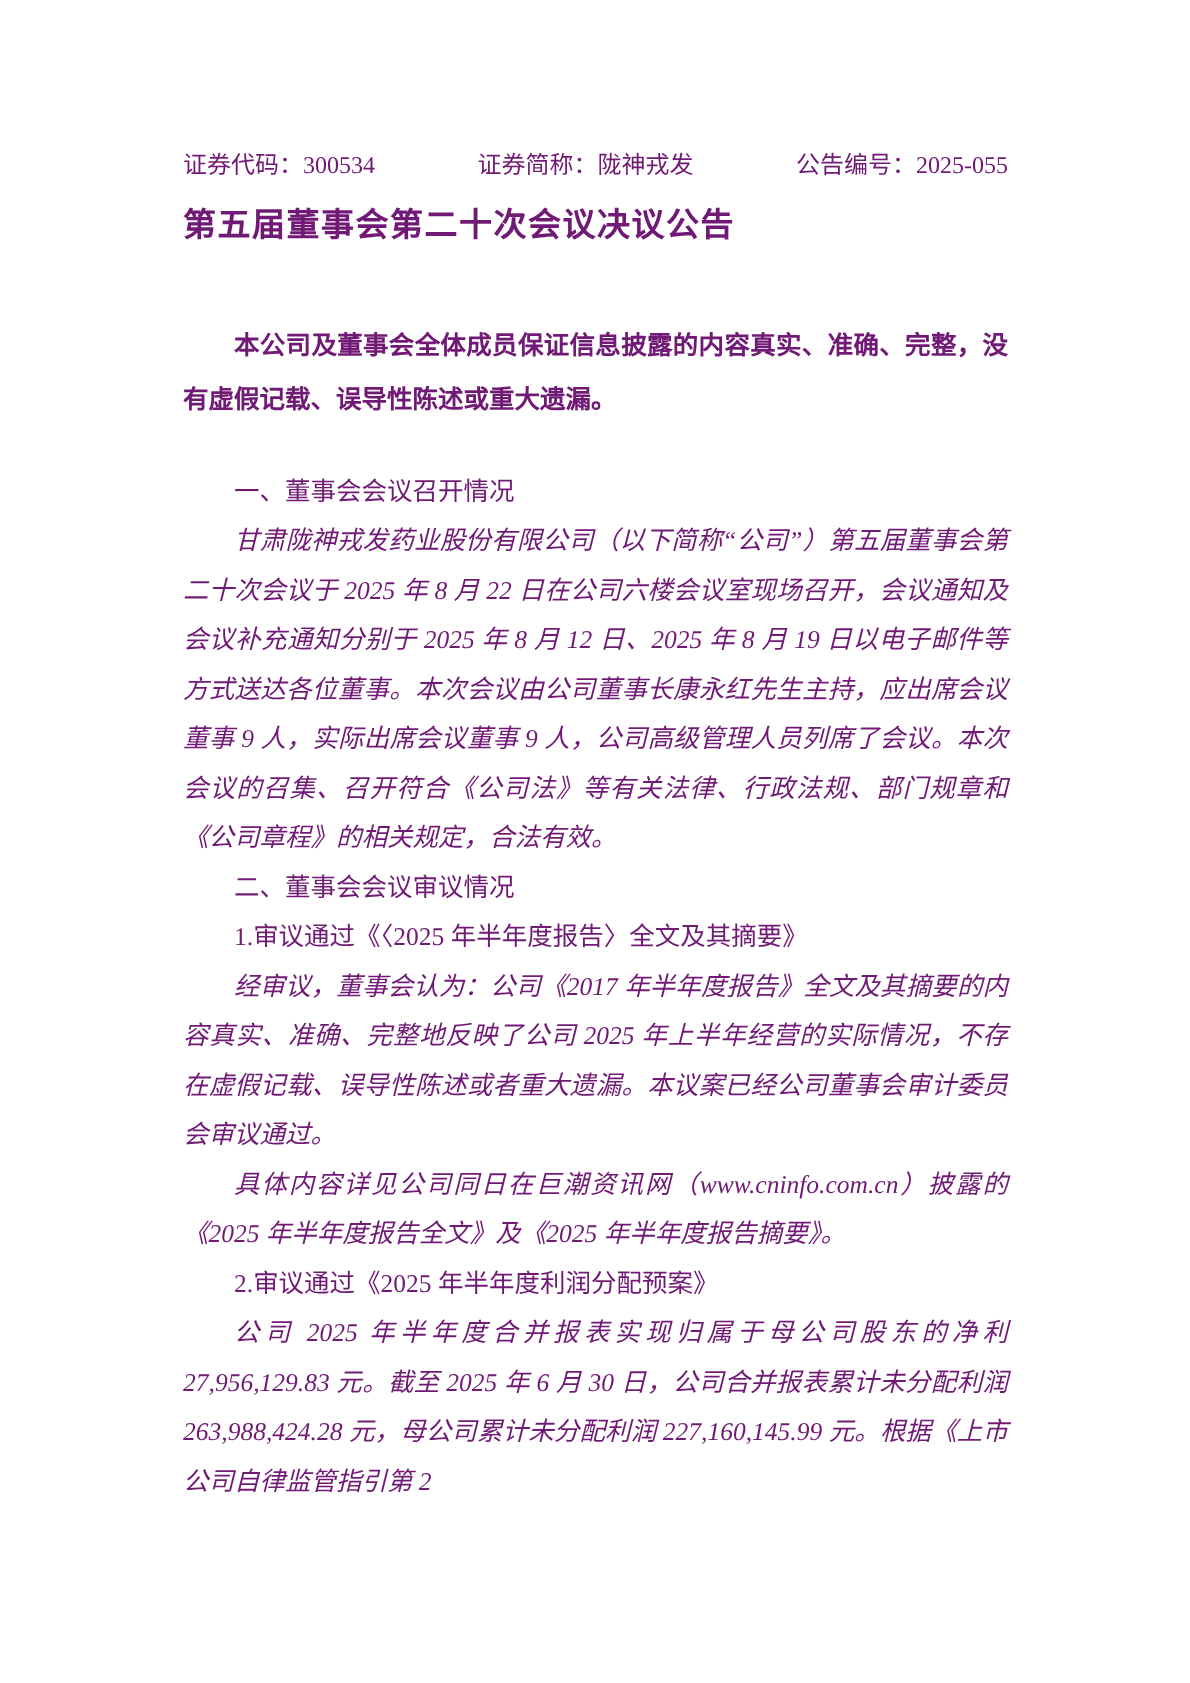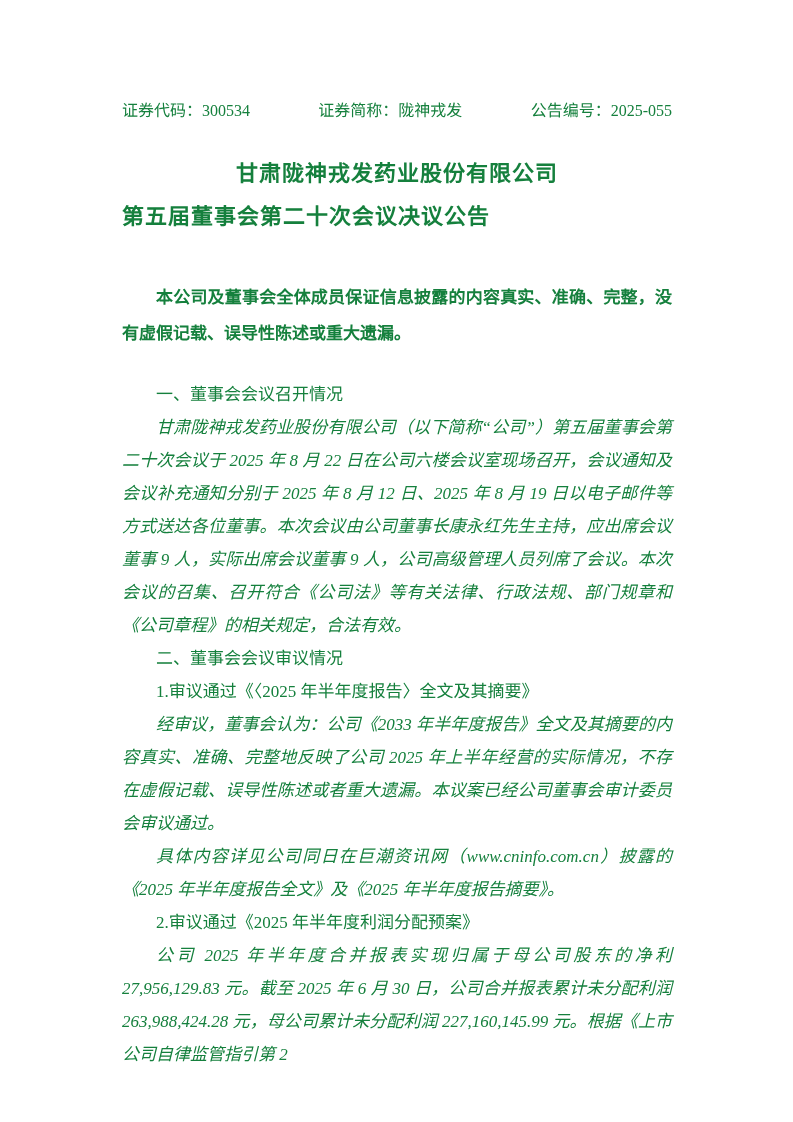--- a/index.html
+++ b/index.html
@@ -9,21 +9,21 @@
     width: 793px;
     height: 1122px;
     overflow: hidden;
   }
   .page {
     box-sizing: border-box;
     width: 793px;
     height: 1122px;
     padding: 100px 121px 40px 122px;
     background: #ffffff;
-    color: #15803d;
+    color: #701a75;
     font-family: "Liberation Serif", "DejaVu Serif", serif;
   }
   .doc-header {
     display: flex;
     justify-content: space-between;
     align-items: baseline;
     font-size: 16px;
     line-height: 22px;
     white-space: nowrap;
   }
@@ -76,38 +76,37 @@
 <body>
 
 <div class="page">
 
   <div class="doc-header">
     <span>证券代码：300534</span>
     <span>证券简称：陇神戎发</span>
     <span>公告编号：2025-055</span>
   </div>
 
-  <h1 class="doc-title">甘肃陇神戎发药业股份有限公司</h1>
 
   <h1 class="doc-subtitle">第五届董事会第二十次会议决议公告</h1>
 
   <p class="disclaimer">本公司及董事会全体成员保证信息披露的内容真实、准确、完整，没有虚假记载、误导性陈述或重大遗漏。</p>
 
   <div class="body-text">
 
     <h2>一、董事会会议召开情况</h2>
 
     <p>甘肃陇神戎发药业股份有限公司（以下简称“公司”）第五届董事会第二十次会议于 2025 年 8 月 22 日在公司六楼会议室现场召开，会议通知及会议补充通知分别于 2025 年 8 月 12 日、2025 年 8 月 19 日以电子邮件等方式送达各位董事。本次会议由公司董事长康永红先生主持，应出席会议董事 9 人，实际出席会议董事 9 人，公司高级管理人员列席了会议。本次会议的召集、召开符合《公司法》等有关法律、行政法规、部门规章和《公司章程》的相关规定，合法有效。</p>
 
     <h2>二、董事会会议审议情况</h2>
 
 
     <h3>1.审议通过《〈2025 年半年度报告〉全文及其摘要》</h3>
 
-    <p>经审议，董事会认为：公司《2033 年半年度报告》全文及其摘要的内容真实、准确、完整地反映了公司 2025 年上半年经营的实际情况，不存在虚假记载、误导性陈述或者重大遗漏。本议案已经公司董事会审计委员会审议通过。</p>
+    <p>经审议，董事会认为：公司《2017 年半年度报告》全文及其摘要的内容真实、准确、完整地反映了公司 2025 年上半年经营的实际情况，不存在虚假记载、误导性陈述或者重大遗漏。本议案已经公司董事会审计委员会审议通过。</p>
 
     <p>具体内容详见公司同日在巨潮资讯网（www.cninfo.com.cn）披露的《2025 年半年度报告全文》及《2025 年半年度报告摘要》。</p>
 
 
     <h3>2.审议通过《2025 年半年度利润分配预案》</h3>
 
     <p>公司 2025 年半年度合并报表实现归属于母公司股东的净利 27,956,129.83 元。截至 2025 年 6 月 30 日，公司合并报表累计未分配利润 263,988,424.28 元，母公司累计未分配利润 227,160,145.99 元。根据《上市公司自律监管指引第 2</p>
 
   </div>
 

